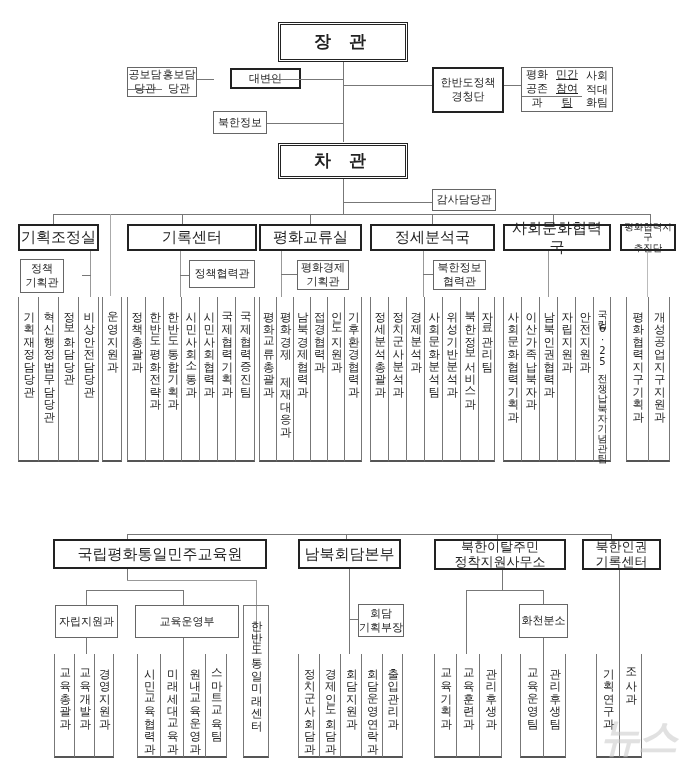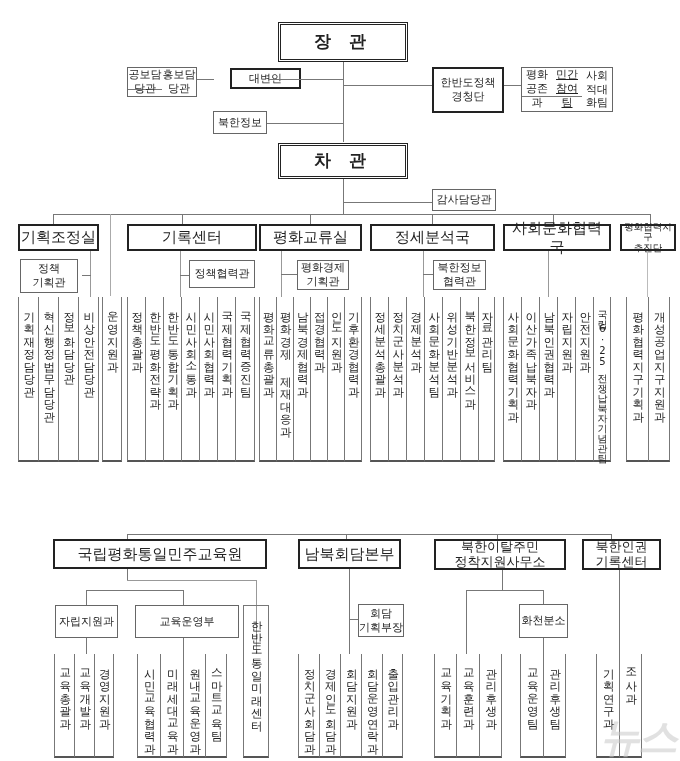--- a/index.html
+++ b/index.html
@@ -66,21 +66,21 @@
 <div class="box thick hq" style="left:18px;top:224px;width:81px;height:27px;">기획조정실</div>
 <div class="box thick hq" style="left:127px;top:224px;width:130px;height:27px;">기록센터</div>
 <div class="box thick hq" style="left:259px;top:224px;width:103px;height:27px;">평화교류실</div>
 <div class="box thick hq" style="left:370px;top:224px;width:125px;height:27px;">정세분석국</div>
 <div class="box thick hq" style="left:503px;top:224px;width:108px;height:27px;">사회문화협력국</div>
 <div class="box thick" style="left:620px;top:224px;width:56px;height:27px;font-size:9.5px;line-height:1.1;">평화협력지구
 추진단</div>
 
 <div class="ln" style="left:90px;top:251px;width:1px;height:46px;background:#999;"></div>
 <div class="ln" style="left:82px;top:275px;width:9px;height:1px;"></div>
-<div class="box" style="left:20px;top:259px;width:58px;height:34px;">정책
+<div class="box" style="left:20px;top:259px;width:44px;height:34px;">정책
 기획관</div>
 
 <div class="ln" style="left:180px;top:251px;width:1px;height:46px;background:#999;"></div>
 <div class="ln" style="left:180px;top:275px;width:10px;height:1px;"></div>
 <div class="box" style="left:189px;top:260px;width:66px;height:28px;">정책협력관</div>
 
 <div class="ln" style="left:281px;top:251px;width:1px;height:46px;background:#999;"></div>
 <div class="ln" style="left:281px;top:274px;width:17px;height:1px;"></div>
 <div class="box" style="left:297px;top:260px;width:52px;height:30px;">평화경제
 기획관</div>

